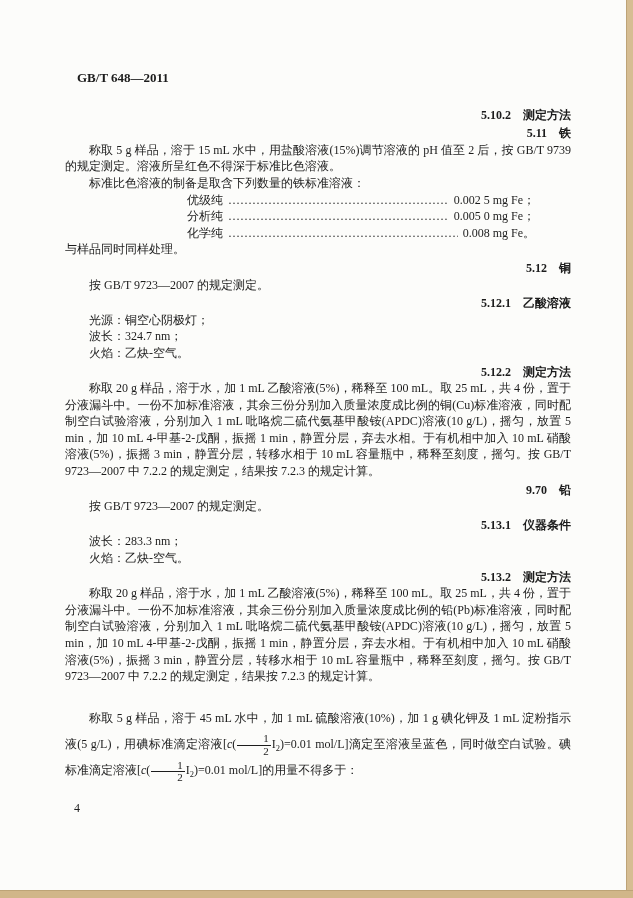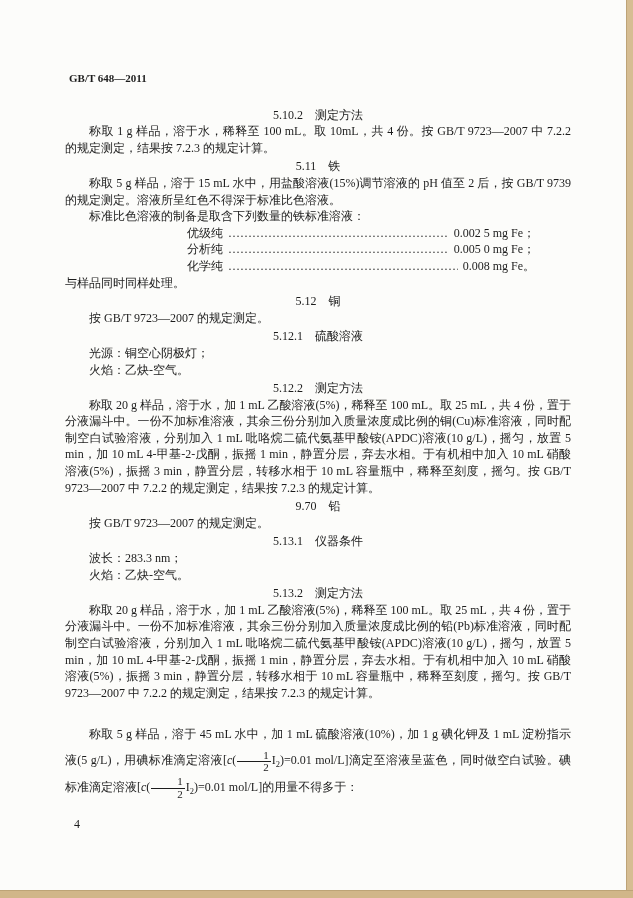--- a/index.html
+++ b/index.html
@@ -26,25 +26,25 @@
     width: 100%; height: 7px;
     background: #d1b689;
     border-top: 1px solid #bda377;
   }
   .content {
     position: absolute; left: 65px; top: 70px; width: 506px;
     font-size: 12px; line-height: 16.6px;
     text-align: justify;
   }
   .doc-header {
-    font-weight: bold; font-size: 11px;
-    margin: 0 0 20px 4px; text-align: left;
+    font-weight: bold; font-size: 13px;
+    margin: 0 0 20px 12px; text-align: left;
   }
   .sec-h {
-    font-weight: normal; text-align: center;
+    font-weight: bold; text-align: right;
     margin: 2px 0 0 0;
   }
   p { margin: 0; }
   .indent { text-indent: 2em; }
   .leader-block { text-align: left; }
   .leader-row {
     display: flex; align-items: baseline;
     padding-left: 122px; padding-right: 36px;
     white-space: nowrap;
     text-align: center;
@@ -72,21 +72,20 @@
 </style>
 </head>
 <body>
 
 <div class="page">
   <div class="content">
 
     <div class="doc-header">GB/T 648—2011</div>
 
     <p class="sec-h">5.10.2　测定方法</p>
-    <p class="indent">称取 1 g 样品，溶于水，稀释至 100 mL。取 10mL，共 4 份。按 GB/T 9723—2007 中 7.2.2 的规定测定，结果按 7.2.3 的规定计算。</p>
 
     <p class="sec-h">5.11　铁</p>
     <p class="indent">称取 5 g 样品，溶于 15 mL 水中，用盐酸溶液(15%)调节溶液的 pH 值至 2 后，按 GB/T 9739 的规定测定。溶液所呈红色不得深于标准比色溶液。</p>
     <p class="indent">标准比色溶液的制备是取含下列数量的铁标准溶液：</p>
 
     <div class="leader-block">
       <div class="leader-row">
         <span class="leader-label">优级纯</span>
         <span class="leader-dots">…………………………………………………………………………</span>
         <span class="leader-value">0.002 5 mg Fe；</span>
@@ -101,22 +100,23 @@
         <span class="leader-dots">…………………………………………………………………………</span>
         <span class="leader-value">0.008 mg Fe。</span>
       </div>
     </div>
 
     <p>与样品同时同样处理。</p>
 
     <p class="sec-h">5.12　铜</p>
     <p class="indent">按 GB/T 9723—2007 的规定测定。</p>
 
-    <p class="sec-h">5.12.1　硫酸溶液</p>
+    <p class="sec-h">5.12.1　乙酸溶液</p>
     <p class="indent">光源：铜空心阴极灯；</p>
+    <p class="indent">波长：324.7 nm；</p>
     <p class="indent">火焰：乙炔-空气。</p>
 
     <p class="sec-h">5.12.2　测定方法</p>
     <p class="indent">称取 20 g 样品，溶于水，加 1 mL 乙酸溶液(5%)，稀释至 100 mL。取 25 mL，共 4 份，置于分液漏斗中。一份不加标准溶液，其余三份分别加入质量浓度成比例的铜(Cu)标准溶液，同时配制空白试验溶液，分别加入 1 mL 吡咯烷二硫代氨基甲酸铵(APDC)溶液(10 g/L)，摇匀，放置 5 min，加 10 mL 4-甲基-2-戊酮，振摇 1 min，静置分层，弃去水相。于有机相中加入 10 mL 硝酸溶液(5%)，振摇 3 min，静置分层，转移水相于 10 mL 容量瓶中，稀释至刻度，摇匀。按 GB/T 9723—2007 中 7.2.2 的规定测定，结果按 7.2.3 的规定计算。</p>
 
     <p class="sec-h">9.70　铅</p>
     <p class="indent">按 GB/T 9723—2007 的规定测定。</p>
 
     <p class="sec-h">5.13.1　仪器条件</p>
     <p class="indent">波长：283.3 nm；</p>

